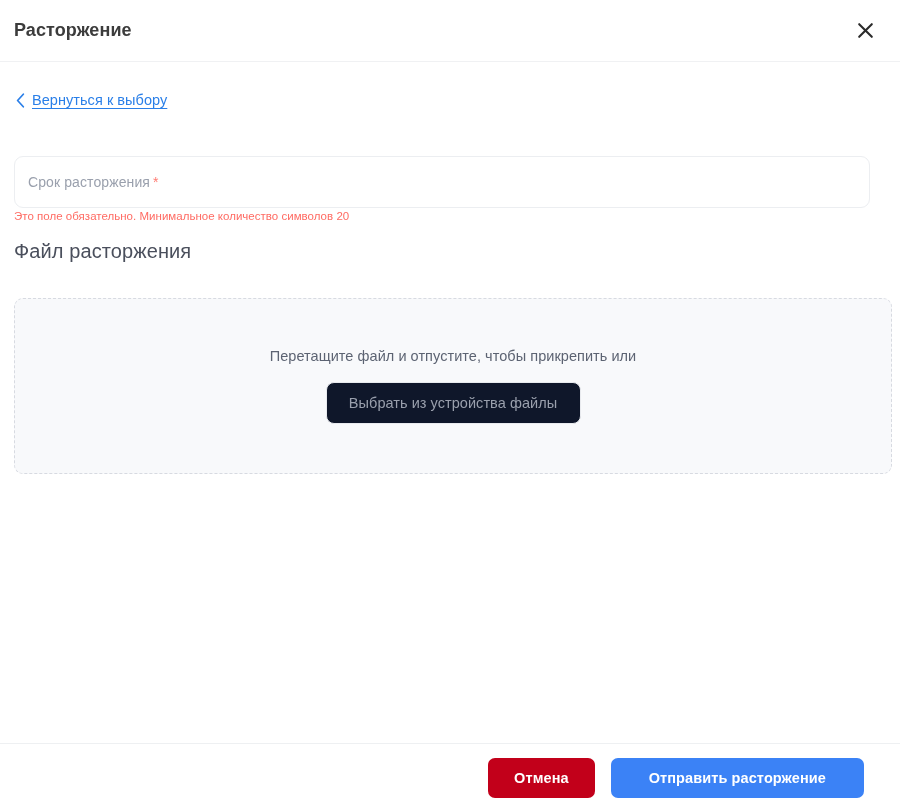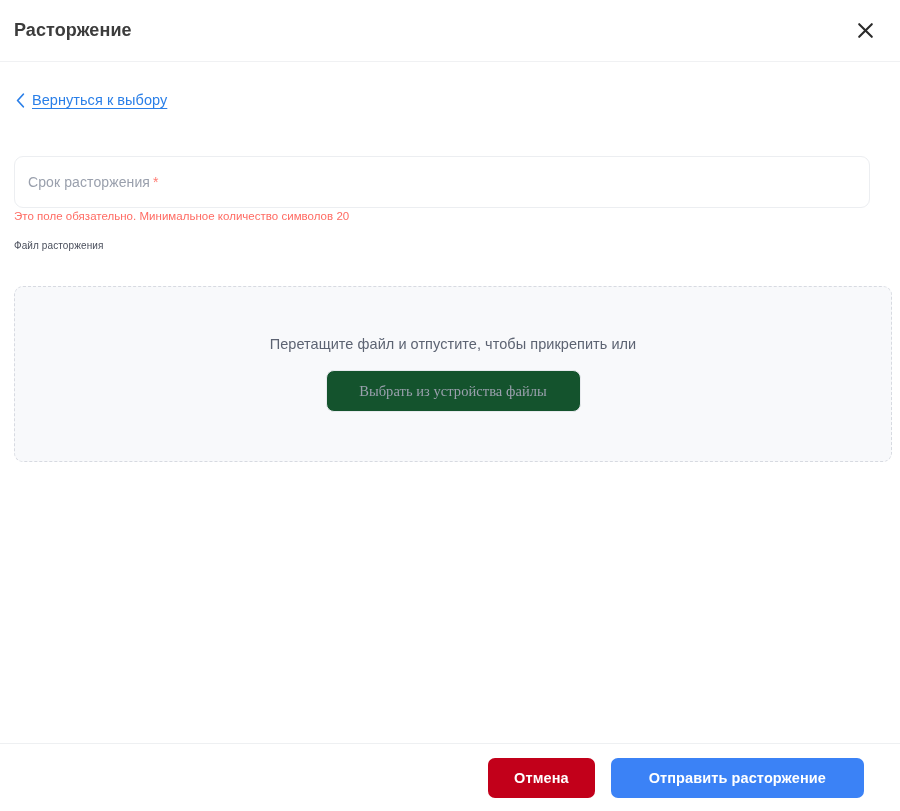--- a/index.html
+++ b/index.html
@@ -137,21 +137,21 @@
 
   .error-text {
     margin-top: 2px;
     font-size: 11.5px;
     color: #ff6b63;
     letter-spacing: 0.02px;
   }
 
   .section-label {
     margin-top: 18px;
-    font-size: 10px;
+    font-size: 20px;
     color: #4a4f5c;
     letter-spacing: 0.1px;
   }
 
   
   .dropzone {
     margin-top: 35px;
     width: 878px;
     height: 176px;
     box-sizing: border-box;
@@ -167,32 +167,31 @@
   }
   .dropzone-text {
     font-size: 14.5px;
     color: #5c6372;
     letter-spacing: 0.05px;
   }
   .dropzone-btn {
     min-width: 255px;
     height: 42px;
     box-sizing: border-box;
-    background: #14532d;
+    background: #0f172a;
     border: 1px solid #e8eaee;
     border-radius: 8px;
     display: flex;
     align-items: center;
     justify-content: center;
     font-size: 14.5px;
     color: #9aa0ad;
     cursor: pointer;
     padding: 0 22px;
     letter-spacing: 0.05px;
-    font-family: Liberation Serif, serif;
   }
 
   
   .modal-footer {
     height: 68px;
     min-height: 68px;
     box-sizing: border-box;
     border-top: 1px solid #eef0f2;
     display: flex;
     align-items: center;

